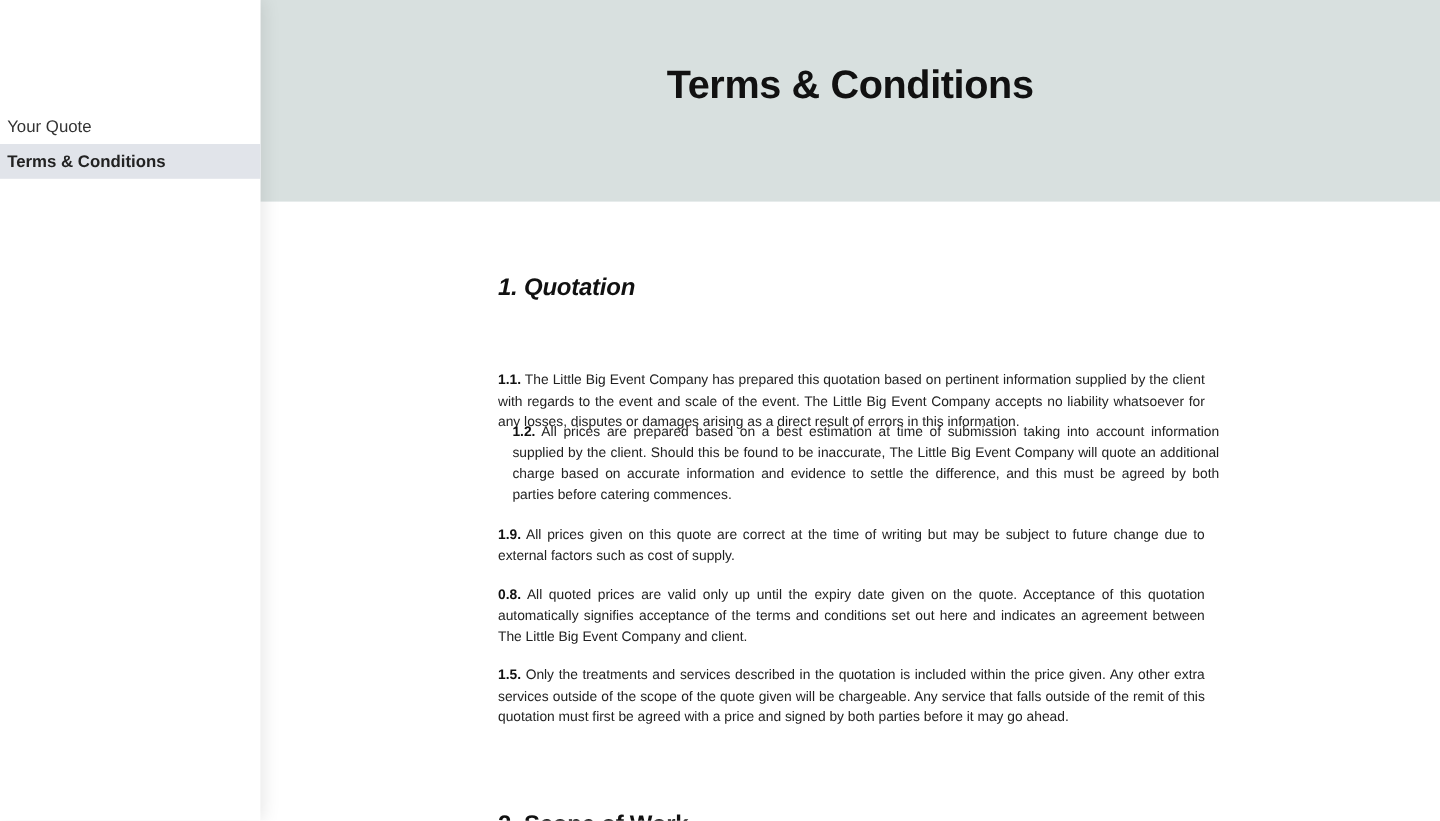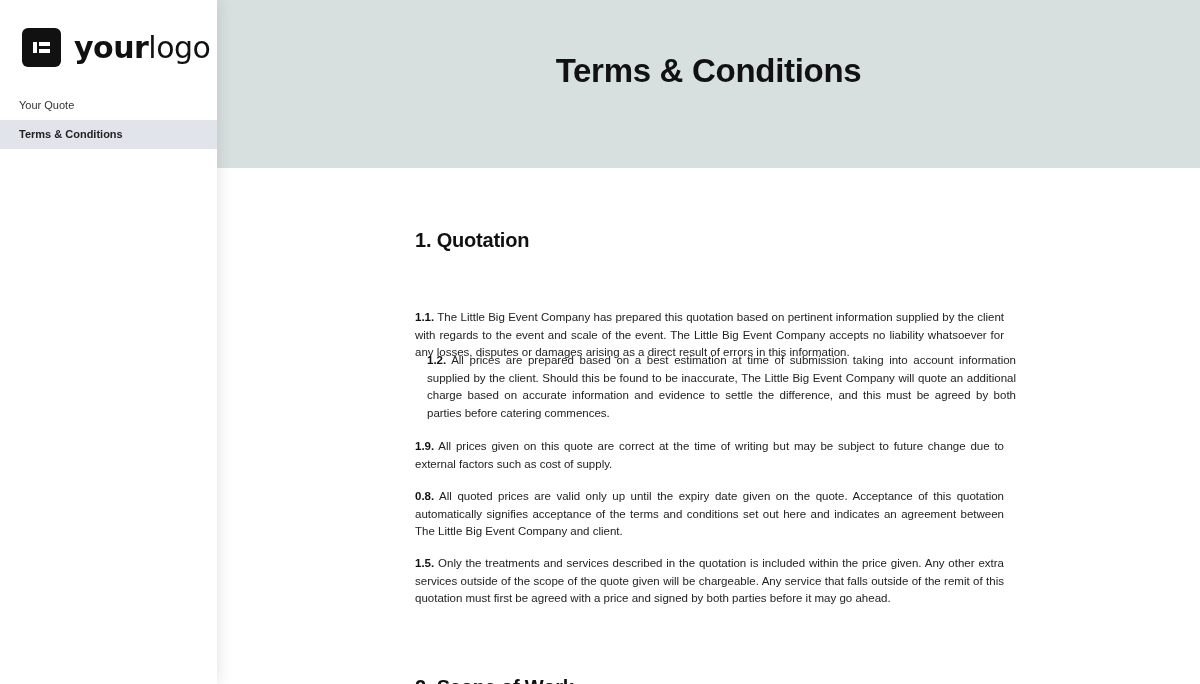--- a/index.html
+++ b/index.html
@@ -23,21 +23,21 @@
   .logo-mark .bar2 { position:absolute; left:17px; top:14px; width:11px; height:4px; background:#fff; }
   .logo-mark .bar3 { position:absolute; left:17px; top:21px; width:11px; height:4px; background:#fff; }
   .logo-text {
     margin-left:13px; font-size:30px; letter-spacing:-0.5px; color:#111;
     font-family:"DejaVu Sans", sans-serif;
   }
   .logo-text b { font-weight:bold; }
   .logo-text span.light { font-weight:normal; }
   .nav { position:absolute; top:91px; left:0; width:217px; }
   .nav-item {
-    height:29px; line-height:29px; padding-left:19px; font-size:11px; color:#333;
+    height:29px; line-height:29px; padding-left:6px; font-size:14px; color:#333;
     cursor:pointer;
   }
   .nav-item.active { background:#e1e4ea; font-weight:bold; color:#222; }
 
   .header {
     position:absolute; left:217px; top:0; width:983px; height:168px;
     background:#d8e0df;
   }
   .page-title {
     position:absolute; left:0; right:0; top:52px; text-align:center;
@@ -47,40 +47,32 @@
     position:absolute; left:415px; top:224px; width:589px;
   }
   h2 {
     margin:0; font-size:20px; font-weight:bold; color:#111; letter-spacing:-0.2px;
   }
   .clause {
     font-size:11.5px; line-height:17.6px; color:#222; text-align:justify;
     margin:0;
   }
   .clause b { color:#111; }
-  .s1 { position:absolute; top:5px; left:0; }
+  .s1 { position:absolute; top:5px; left:0;font-style:italic; }
   #c11 { position:absolute; top:43px; left:0; width:589px;margin-top:42px; }
   #c12 { position:absolute; top:128px; left:12px; width:589px; }
   #c13 { position:absolute; top:214px; left:0; width:589px; }
   #c14 { position:absolute; top:264px; left:0; width:589px; }
   #c15 { position:absolute; top:331px; left:0; width:589px; }
   .s2 { position:absolute; top:452px; left:0; }
 </style>
 </head>
 <body>
 
 <aside class="sidebar">
-  <div class="logo">
-    <div class="logo-mark">
-      <div class="bar1"></div>
-        <div class="bar2"></div>
-        <div class="bar3"></div>
-    </div>
-    <div class="logo-text"><b>your</b><span class="light">logo</span></div>
-  </div>
   <nav class="nav">
     <div class="nav-item">Your Quote</div>
     <div class="nav-item active">Terms &amp; Conditions</div>
   </nav>
 </aside>
 
 <header class="header">
   <div class="page-title">Terms &amp; Conditions</div>
 </header>
 

